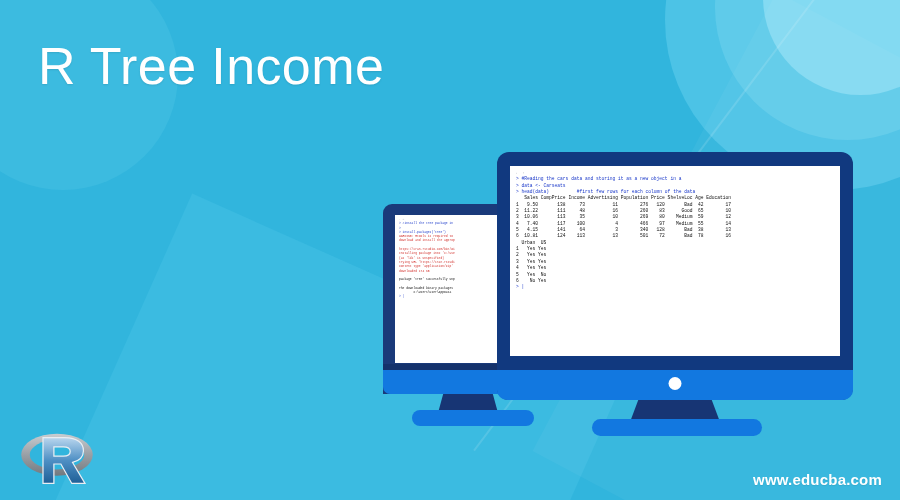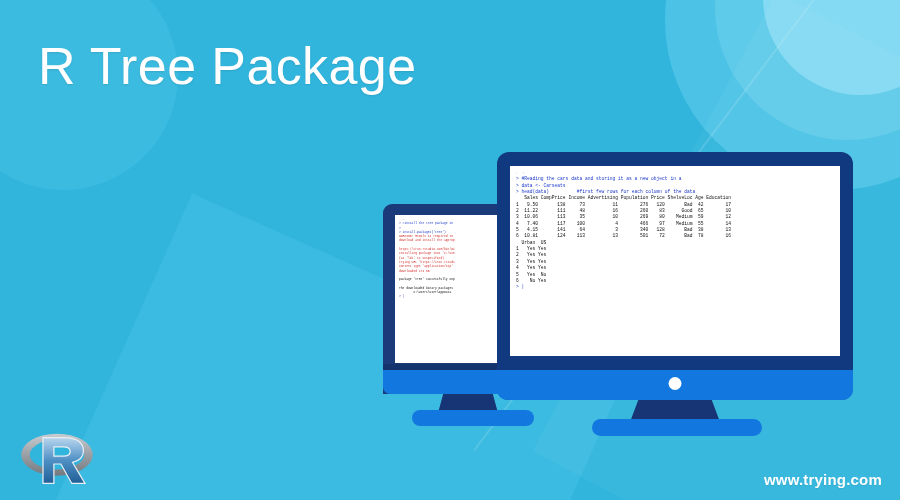--- a/index.html
+++ b/index.html
@@ -184,21 +184,21 @@
 <div class="stage">
 
   <div class="bg-circle-outer"></div>
   <div class="bg-circle-mid"></div>
   <div class="bg-circle-inner"></div>
   <div class="bg-circle-left"></div>
   <div class="bg-diag-a"></div>
   <div class="bg-diag-c"></div>
   <div class="bg-diag-b"></div>
 
-  <div class="title">R Tree Package</div>
+  <div class="title">R Tree Income</div>
 
   <div class="monitor mon-left">
     <div class="bezel">
       <div class="screen">
         <div class="toolbar-hint console">← ⇒</div>
         <div class="console" id="back-console"><div class="c-cmd">&gt; #install the tree package in</div><div class="c-cmd">&gt;</div><div class="c-cmd">&gt; install.packages('tree')</div><div class="c-warn">WARNING: Rtools is required to</div><div class="c-warn">download and install the approp</div><div class="c-out">&nbsp;</div><div class="c-warn">https://cran.rstudio.com/bin/wi</div><div class="c-warn">Installing package into 'C:/Use</div><div class="c-warn">(as 'lib' is unspecified)</div><div class="c-warn">trying URL 'https://cran.rstudi</div><div class="c-warn">Content type 'application/zip'</div><div class="c-warn">downloaded 174 KB</div><div class="c-out">&nbsp;</div><div class="c-out">package 'tree' successfully unp</div><div class="c-out">&nbsp;</div><div class="c-out">The downloaded binary packages</div><div class="c-out">        C:\Users\user\AppData</div><div class="c-cmd">&gt; |</div></div>
       </div>
     </div>
     <div class="chin-top"></div>
     <div class="chin"></div>
@@ -232,15 +232,15 @@
         <stop offset="50%" stop-color="#4e8fc4"></stop>
         <stop offset="100%" stop-color="#1f5f96"></stop>
       </linearGradient>
     </defs>
     <ellipse cx="50" cy="42" rx="46" ry="27" fill="url(#ringGrad)"></ellipse>
     <ellipse cx="50" cy="42" rx="35" ry="19" fill="#31b5dd"></ellipse>
     <path d="M32 20 h28 c16 0 24 7 24 17 0 8-6 13-14 15 l16 27 h-17 l-14-25 h-9 v25 H32 Z
              M46 32 v12 h12 c6 0 9-2 9-6 0-4-3-6-9-6 Z" fill="url(#rGrad)" stroke="#e9eef3" stroke-width="1.6"></path>
   </svg>
 
-  <div class="watermark">www.trying.com</div>
+  <div class="watermark">www.educba.com</div>
 
 </div>
 
 </body></html>

